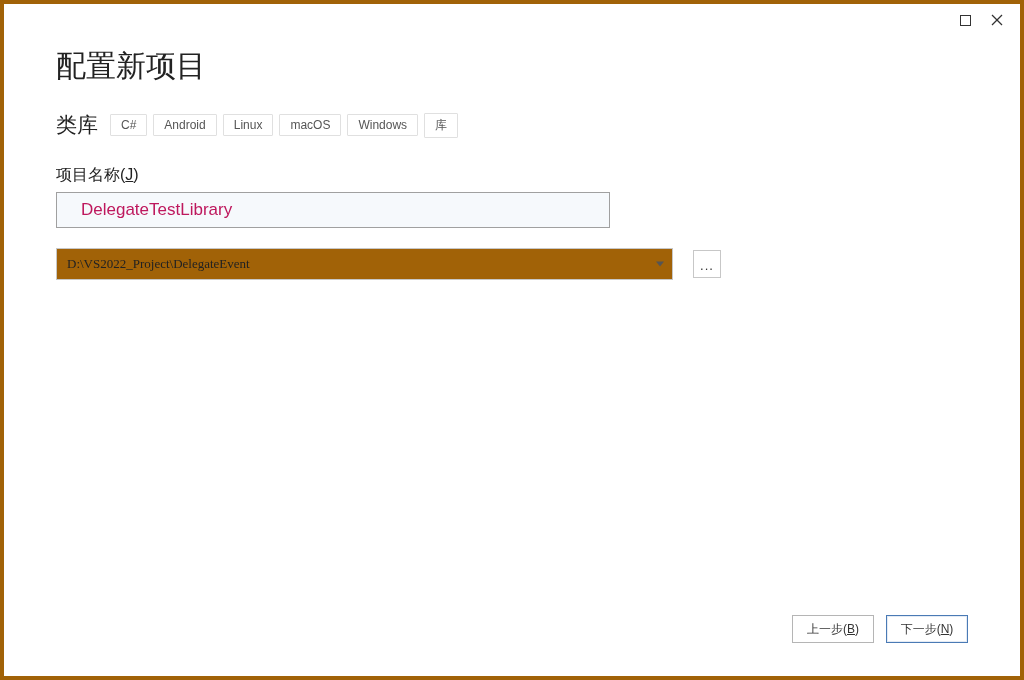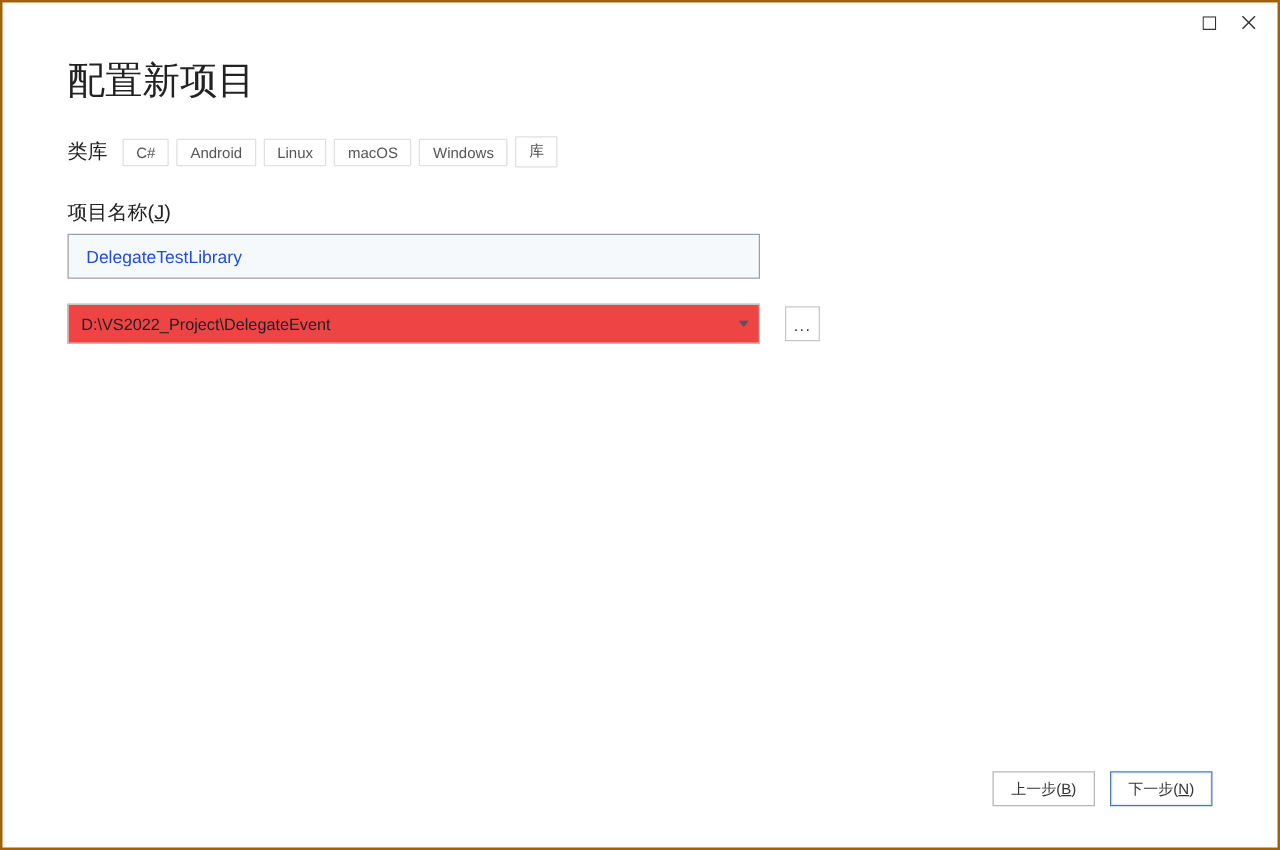--- a/index.html
+++ b/index.html
@@ -7,21 +7,21 @@
       width: 1024px;
       height: 680px;
       font-family: "Microsoft YaHei", "Segoe UI", sans-serif;
       background: #ffffff;
       overflow: hidden;
     }
     .window {
       position: relative;
       width: 100%;
       height: 100%;
-      border: 2px solid #a16207;
+      border: 4px solid #a16207;
       background: #ffffff;
       box-shadow: 0 2px 8px rgba(0,0,0,0.12);
     }
     .title-bar {
       position: absolute;
       top: 0;
       right: 0;
       height: 32px;
       display: flex;
       align-items: center;
@@ -51,21 +51,21 @@
       margin-top: 6px;
       margin-bottom: 24px;
     }
     .tag-row {
       display: flex;
       align-items: center;
       gap: 6px;
       margin-bottom: 26px;
     }
     .tag-template-type {
-      font-size: 16px;
+      font-size: 21px;
       color: #222;
       margin-right: 6px;
     }
     .tag {
       font-size: 12px;
       color: #555;
       border: 1px solid #e0e0e0;
       padding: 3px 10px;
       border-radius: 1px;
     }
@@ -73,42 +73,43 @@
       font-size: 16px;
       color: #222;
       margin-bottom: 6px;
     }
     .underline { text-decoration: underline; }
     .text-input {
       width: 554px;
       height: 36px;
       border: 1px solid #a0a0a0;
       background: #f6f9fc;
-      font-size: 14px;
-      color: #1d4ed8;
-      padding: 0 14px;
+      font-size: 17px;
+      color: #be185d;
+      padding: 0 24px;
       outline: none;
     }
     .field-block { margin-bottom: 20px; }
     .location-row {
       display: flex;
       align-items: center;
       gap: 20px;
     }
     .combo-input {
-      width: 554px;
+      width: 617px;
       height: 32px;
       border: 1px solid #c7c7c7;
-      background: #ef4444;
+      background: #a16207;
       display: flex;
       align-items: center;
       padding-left: 10px;
       font-size: 13px;
       color: #222;
       position: relative;
+      font-family: Liberation Serif, serif;
     }
     .combo-arrow {
       position: absolute;
       right: 8px;
       top: 50%;
       transform: translateY(-50%);
       width: 0; height: 0;
       border-left: 4px solid transparent;
       border-right: 4px solid transparent;
       border-top: 5px solid #555;

